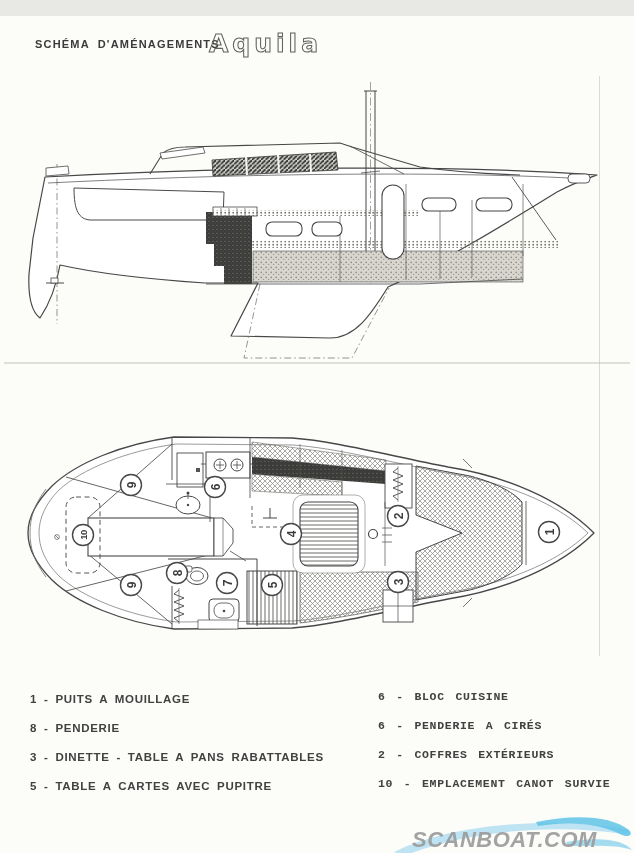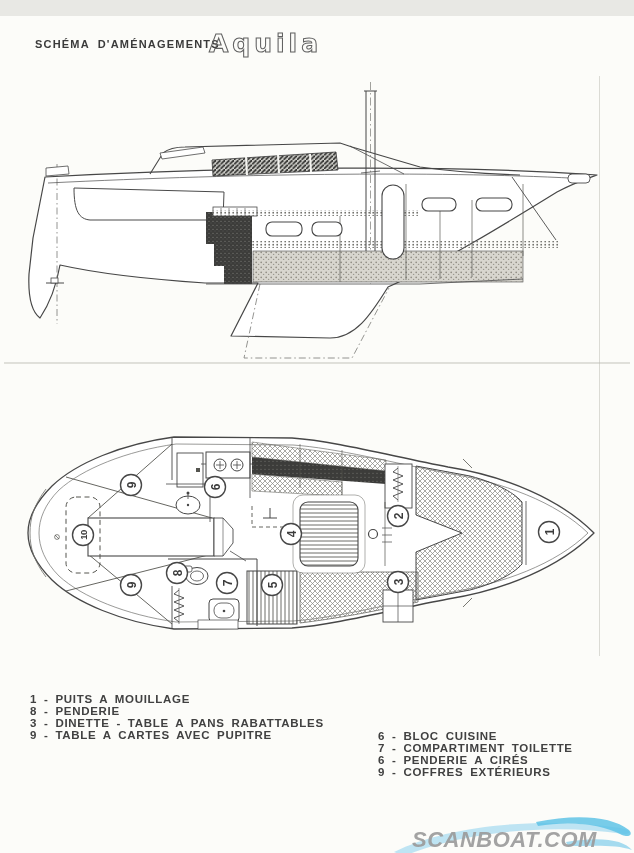--- a/index.html
+++ b/index.html
@@ -20,23 +20,23 @@
   }
   svg{position:absolute;left:0;}
   .side-svg{top:58px;width:634px;height:334px;}
   .plan-svg{top:386px;width:634px;height:272px;}
   .co{fill:#fff;stroke:#474747;stroke-width:1.4;}
   .cot{
     font-family:"Liberation Sans",sans-serif;font-size:12px;font-weight:700;
     fill:#3c3c3c;text-anchor:middle;
   }
   .cot-sm{font-size:9.5px;letter-spacing:-0.5px;}
-  .legend-col{position:absolute;display:flex;flex-direction:column;}
+  .legend-col{position:absolute;display:flex;flex-direction:column;gap:17px;}
   .legend-left{left:30px;top:677px;}
-  .legend-right{left:378px;top:714px;}
+  .legend-right{left:378px;top:675px;font-family:Liberation Mono, monospace;}
   .legend-item{
     font-size:11.5px;font-weight:700;letter-spacing:0.7px;word-spacing:3px;
     color:#414141;white-space:nowrap;line-height:12px;
   }
   .scan-line{position:absolute;left:599px;top:60px;width:1px;height:580px;background:rgba(185,185,178,0.5);}
   .watermark{position:absolute;left:386px;top:792px;width:248px;height:60px;}
   .wm-brand{
     font-family:"Liberation Sans",sans-serif;font-style:italic;font-weight:700;
     font-size:22px;fill:#9c9c9c;opacity:0.92;letter-spacing:0.5px;
   }
@@ -333,27 +333,27 @@
     <g>
       <circle class="co" cx="83" cy="519" r="10.5"></circle>
       <text class="cot cot-sm" x="83" y="522.5" transform="rotate(-90 83 519)">10</text>
     </g>
   </svg>
 
   <div class="legend-col legend-left">
     <div class="legend-item">1 - PUITS A MOUILLAGE</div>
     <div class="legend-item">8 - PENDERIE</div>
     <div class="legend-item">3 - DINETTE - TABLE A PANS RABATTABLES</div>
-    <div class="legend-item">9 - TABLE A CARTES AVEC PUPITRE</div>
+    <div class="legend-item">5 - TABLE A CARTES AVEC PUPITRE</div>
   </div>
   <div class="legend-col legend-right">
     <div class="legend-item">6 - BLOC CUISINE</div>
-    <div class="legend-item">7 - COMPARTIMENT TOILETTE</div>
     <div class="legend-item">6 - PENDERIE A CIRÉS</div>
-    <div class="legend-item">9 - COFFRES EXTÉRIEURS</div>
+    <div class="legend-item">2 - COFFRES EXTÉRIEURS</div>
+    <div class="legend-item">10 - EMPLACEMENT CANOT SURVIE</div>
   </div>
 
   <svg class="watermark" viewBox="0 0 248 60">
     <g>
       <path d="M8,44 C60,18 150,8 235,20 C245,22 246,26 238,26 C160,14 70,26 18,48 Z" fill="#aadcf0" opacity="0.75"></path>
       <path d="M150,14 C190,6 225,8 243,22 C247,26 244,30 236,27 C215,15 180,13 152,18 Z" fill="#5fc3e6" opacity="0.85"></path>
       <path d="M180,34 C215,28 238,32 246,42 C230,36 205,38 182,38 Z" fill="#8ed2ec" opacity="0.8"></path>
     </g>
     <text class="wm-brand" x="26" y="39">SCANBOAT.COM</text>
     <text class="wm-tag" x="30" y="52">YOUR ONLINE SHOWROOM FOR BOATS AND YACHTS</text>

